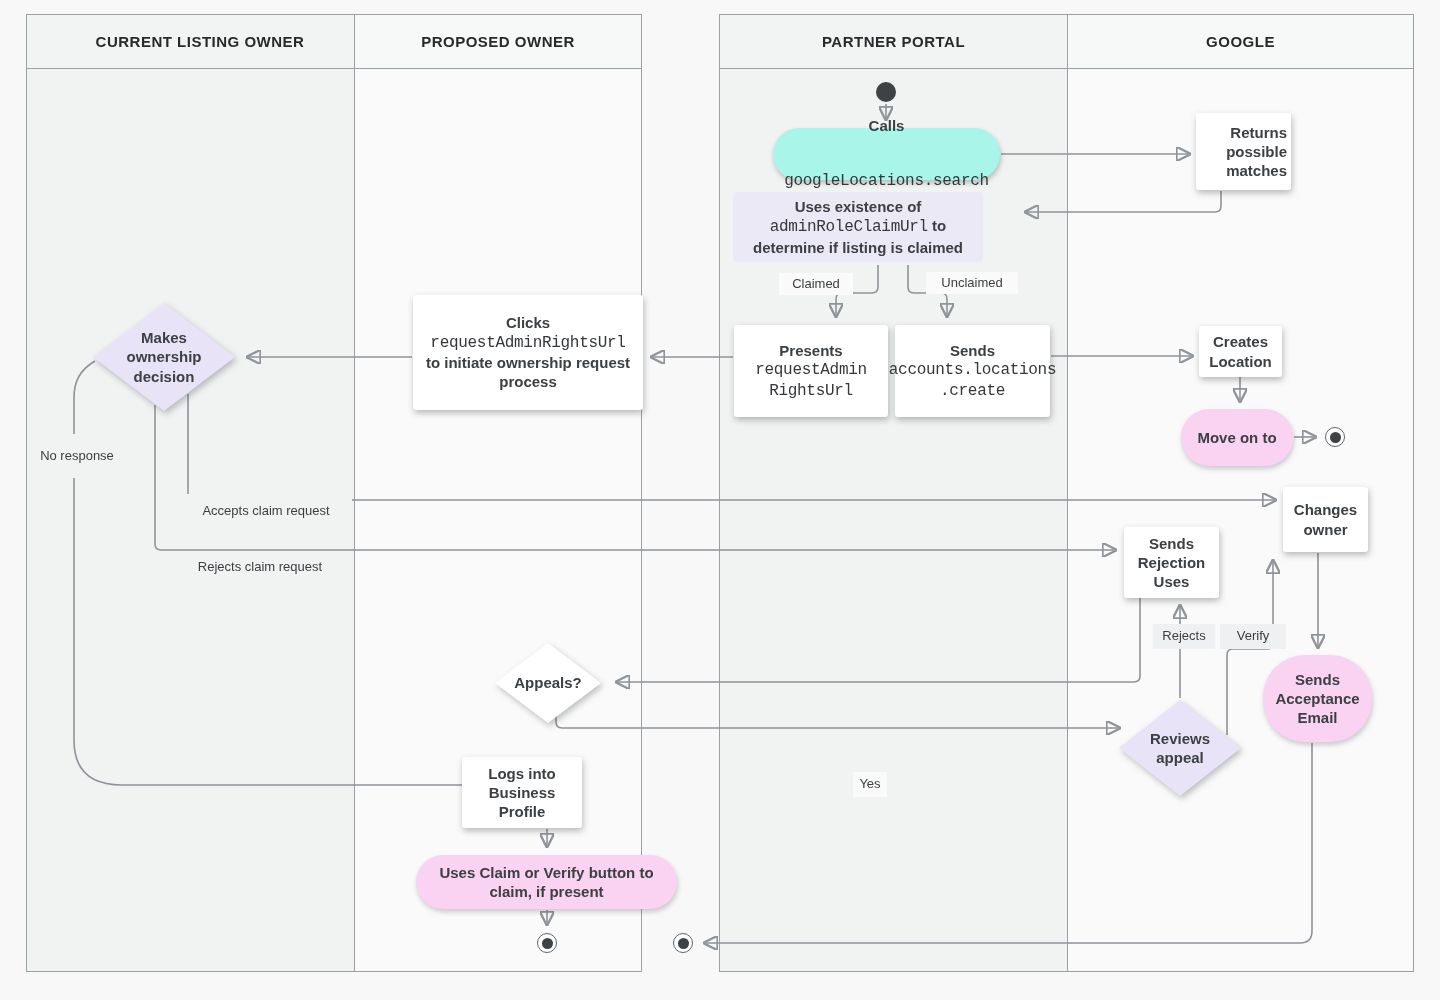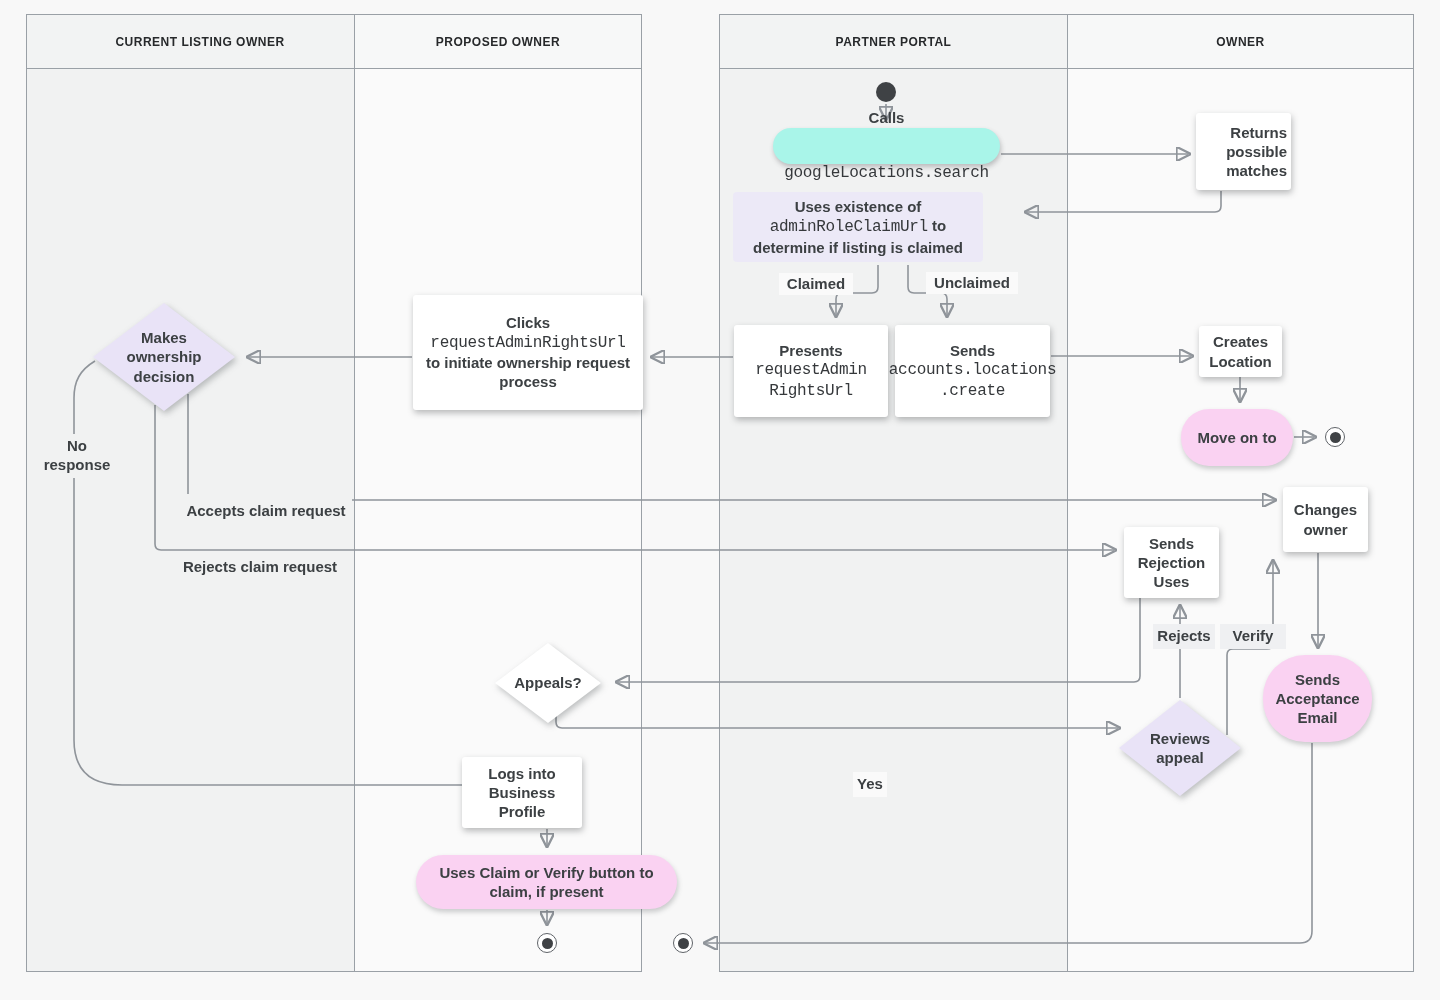--- a/index.html
+++ b/index.html
@@ -10,21 +10,21 @@
     color:#3c4043;
   }
   #stage{position:absolute;left:0;top:0;width:1440px;height:1000px;}
 
   
   .lane{position:absolute;top:14px;height:958px;border:1px solid #9aa0a6;box-sizing:border-box;}
   .lane-head{
     position:absolute;left:0;top:0;width:100%;height:54px;
     border-bottom:1px solid #9aa0a6;box-sizing:border-box;
     display:flex;align-items:center;justify-content:center;
-    font-size:12px;font-weight:bold;letter-spacing:.5px;color:#27292b;
+    font-size:15px;font-weight:bold;letter-spacing:.5px;color:#27292b;
   }
   .lane.odd{background:#f1f2f2;}
   .lane.even{background:#fafafa;}
   .lane.odd .lane-head{background:#f2f3f3;}
   .lane.even .lane-head{background:#f7f8f8;}
 
   
   #wires{position:absolute;left:0;top:0;z-index:2;pointer-events:none;}
   #wires path{fill:none;stroke:#8f949a;stroke-width:1.6;}
 
@@ -48,41 +48,41 @@
 
   
   .startnode{position:absolute;z-index:4;width:20px;height:20px;border-radius:50%;background:#3f4245;}
   .endnode{position:absolute;z-index:4;width:20px;height:20px;border-radius:50%;
            background:#fff;border:1.6px solid #5f6368;box-sizing:border-box;}
   .endnode::after{content:"";position:absolute;left:50%;top:50%;width:11px;height:11px;margin:-5.5px 0 0 -5.5px;
                   border-radius:50%;background:#3f4245;}
 
   
   .elabel{position:absolute;z-index:3;display:flex;align-items:center;justify-content:center;
-          text-align:center;font-size:15px;font-weight:bold;line-height:1.25;color:#3c4043;}
+          text-align:center;font-size:13px;font-weight:normal;line-height:1.25;color:#3c4043;}
   .elabel.on-gray{background:#f1f2f2;}
   .elabel.lighter{background:#fafafa;}
   .elabel.darker{background:#eff0f2;}
 </style>
 </head>
 <body>
 
 <div id="stage">
 
   <div class="lane odd" style="left:26px;width:348px;">
     <div class="lane-head">CURRENT LISTING OWNER</div>
   </div>
   <div class="lane even" style="left:354px;width:288px;">
     <div class="lane-head">PROPOSED OWNER</div>
   </div>
   <div class="lane odd" style="left:719px;width:349px;">
     <div class="lane-head">PARTNER PORTAL</div>
   </div>
   <div class="lane even" style="left:1067px;width:347px;">
-    <div class="lane-head">OWNER</div>
+    <div class="lane-head">GOOGLE</div>
   </div>
 
   <svg id="wires" width="1440" height="1000" viewBox="0 0 1440 1000">
     <defs>
       <marker id="ah" viewBox="0 0 10 10" refX="8" refY="5" markerWidth="9" markerHeight="9" orient="auto-start-reverse">
         <path d="M0,0 L10,5 L0,10 z" fill="#6d7378" stroke="none"></path>
       </marker>
     </defs>
     <path d="M886,104 L886,118" marker-end="url(#ah)"></path>
     <path d="M1001,154 L1188,154" marker-end="url(#ah)"></path>
@@ -114,21 +114,21 @@
   <div class="elabel on-gray" style="left:176px;top:553px;width:168px;height:28px;">Rejects claim request</div>
   <div class="elabel lighter" style="left:853px;top:732px;width:34px;height:25px;margin-top:40px;">Yes</div>
   <div class="elabel darker" style="left:1153px;top:624px;width:62px;height:25px;">Rejects</div>
   <div class="elabel darker" style="left:1220px;top:624px;width:66px;height:25px;">Verify</div>
 
   <div class="startnode" style="left:876px;top:82px;"></div>
   <div class="endnode" style="left:1325px;top:427px;"></div>
   <div class="endnode" style="left:537px;top:933px;"></div>
   <div class="endnode" style="left:673px;top:933px;"></div>
 
-  <div class="node pill-teal" style="left:773px;top:128px;width:227px;height:36px;gap:36px;">
+  <div class="node pill-teal" style="left:773px;top:128px;width:227px;height:52px;gap:36px;">
     <span>Calls</span>
     <span class="code">googleLocations.search</span>
   </div>
 
   <div class="node white" style="left:1196px;top:113px;width:95px;height:77px;padding:4px;text-align:right;">
     <span>Returns possible matches</span>
   </div>
 
   <div class="node lav-rect" style="left:733px;top:192px;width:250px;height:70px;">
     <span><span>Uses existence of</span></span>

